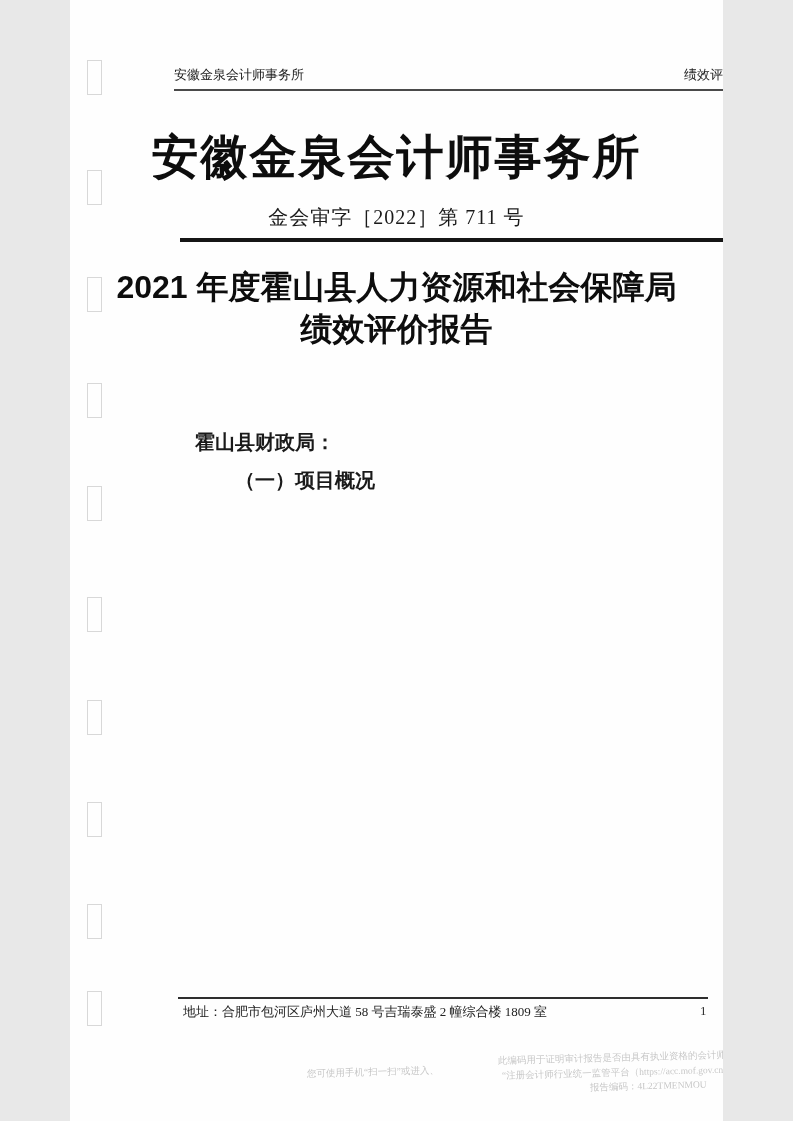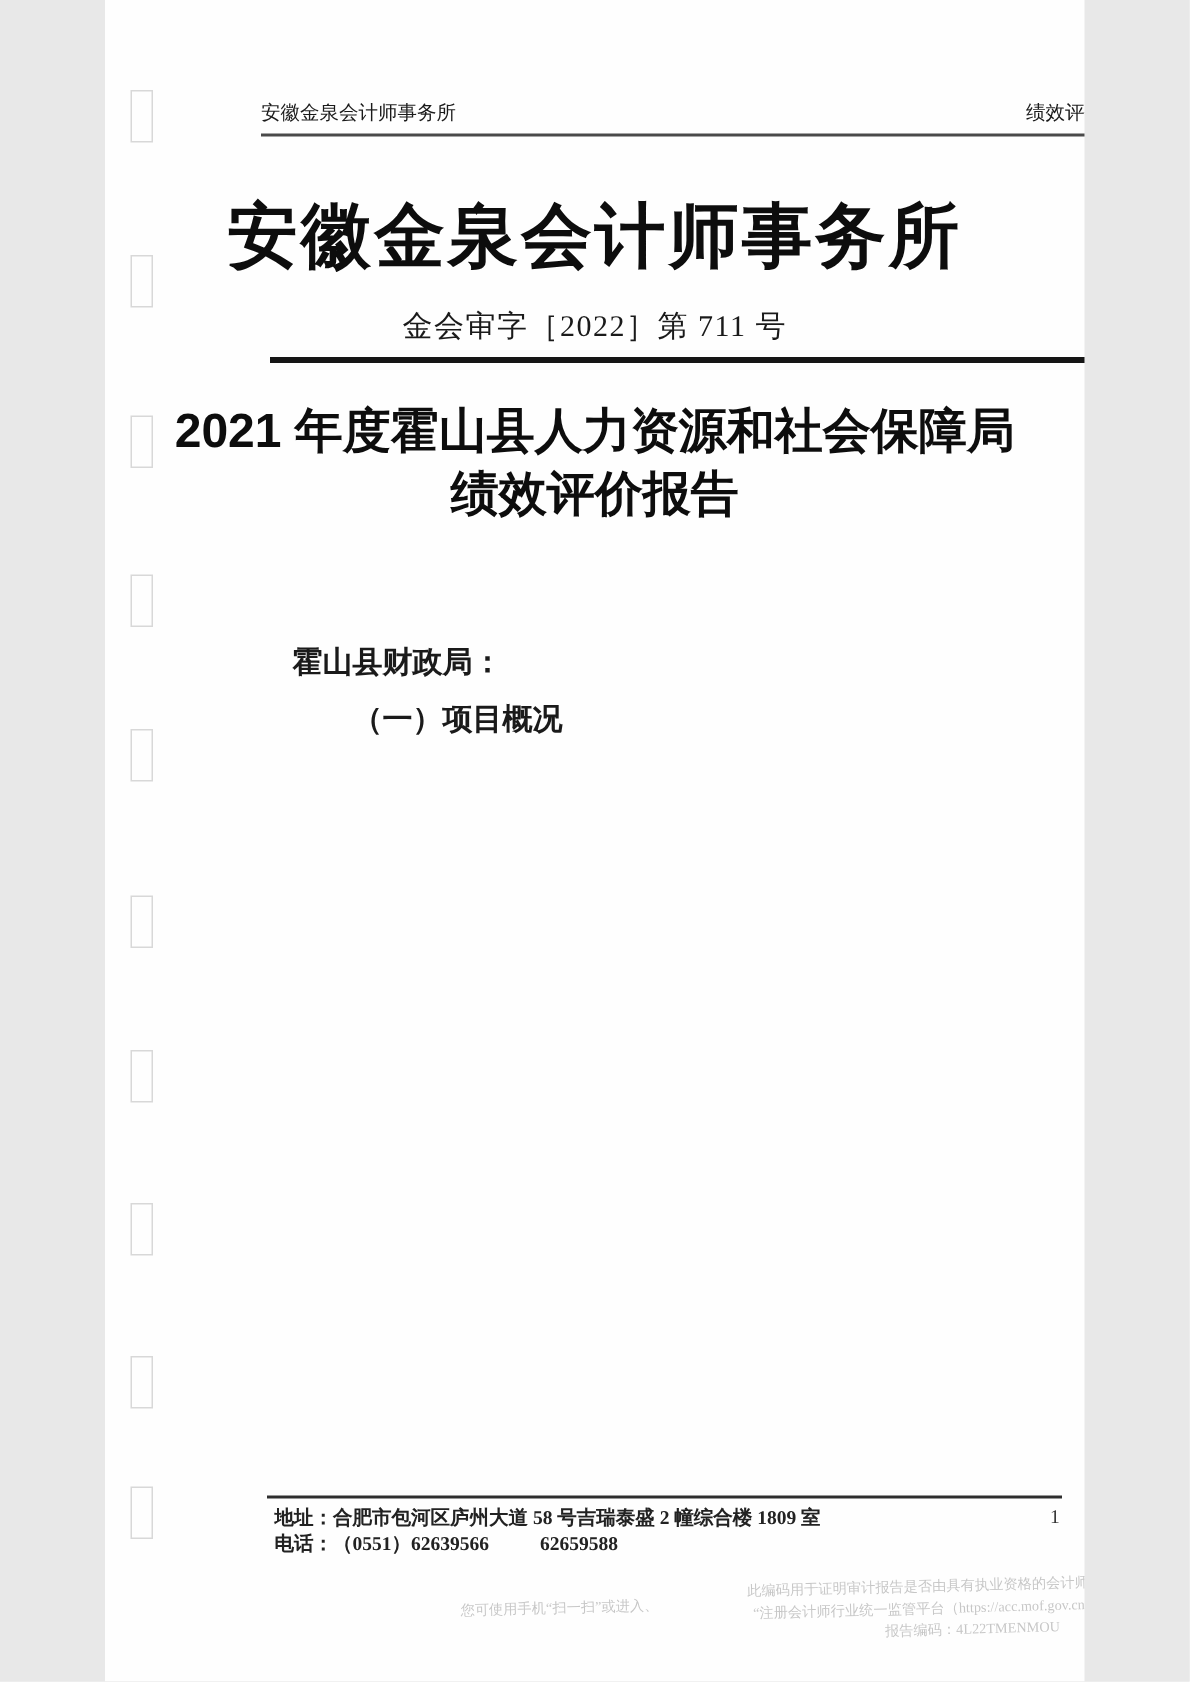--- a/index.html
+++ b/index.html
@@ -68,21 +68,21 @@
     font-family:"Liberation Sans","DejaVu Sans",sans-serif;
   }
   
   .footer-rule{
     position:absolute;left:108px;top:997px;width:530px;height:2px;background:#2e2e2e;
   }
   .footer-lines{
     position:absolute;left:113px;top:1003px;width:560px;
     font-size:13px;line-height:17px;color:#222;
   }
-  .footer-lines .row{display:block;font-weight:bold;}
+  .footer-lines .row{display:block;}
   .page-number{
     position:absolute;left:630px;top:1003px;font-size:13px;color:#333;
   }
   
   .verify{position:absolute;color:#9a9a9a;opacity:.55;font-size:9.5px;
     white-space:nowrap;transform:rotate(-1.5deg);}
   .v-left{left:237px;top:1066px;}
   .v-l1{left:428px;top:1051px;}
   .v-l2{left:432px;top:1066px;}
   .v-l3{left:520px;top:1080px;}
@@ -134,21 +134,20 @@
   </div>
 
   <div class="doc-body">
     <div class="salutation">霍山县财政局：</div>
     <div class="sec-heading">（一）项目概况</div>
   </div>
 
   <div class="footer-rule"></div>
   <div class="footer-lines">
     <span class="row"><span>地址：</span><span>合肥市包河区庐州大道 58 号吉瑞泰盛 2 幢综合楼 1809 室</span></span>
-    <span class="row"><span>电话：</span><span>（0551）62639566</span><span style="display:inline-block;width:34px"></span><span>62659588</span></span>
   </div>
   <div class="page-number">1</div>
 
   <span class="verify v-left">您可使用手机“扫一扫”或进入、</span>
   <span class="verify v-l1">此编码用于证明审计报告是否由具有执业资格的会计师事务所出具，</span>
   <span class="verify v-l2">“注册会计师行业统一监管平台（https://acc.mof.gov.cn）”进行查验</span>
   <span class="verify v-l3">报告编码：4L22TMENMOU</span>
 
   <div class="qr">
     <i class="fp tl"></i>

